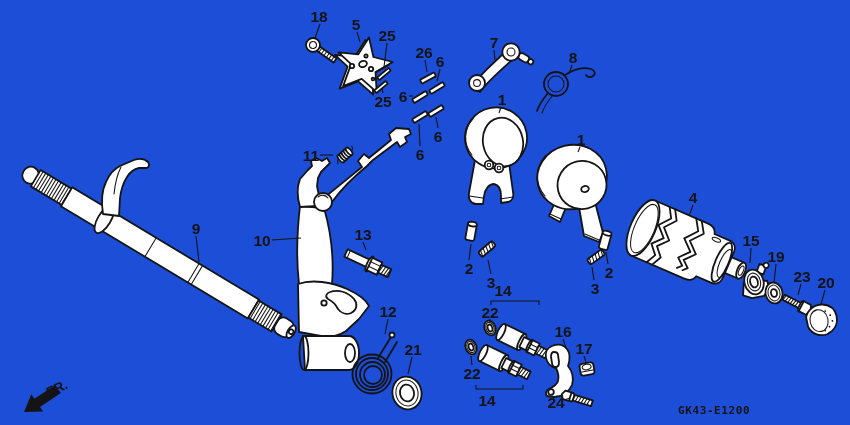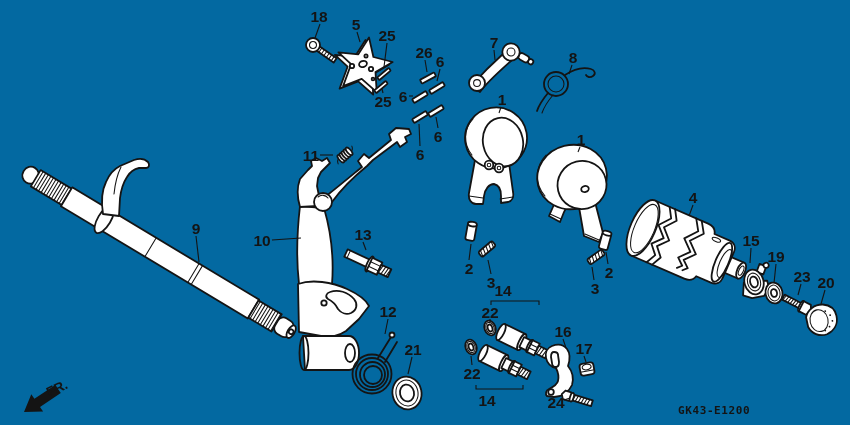--- a/index.html
+++ b/index.html
@@ -1,16 +1,16 @@
 <!DOCTYPE html>
 <html><head>
 <meta charset="utf-8">
 <style>
   html,body{margin:0;padding:0;background:#fff;}
-  .stage{width:850px;height:425px;background:#0369a1;position:relative;overflow:hidden;
+  .stage{width:850px;height:425px;background:#1d4ed8;position:relative;overflow:hidden;
          font-family:"Liberation Sans",sans-serif;}
   svg{display:block;}
   
   .art path,.art rect,.art ellipse,.art circle,.art polygon{
     fill:#ffffff;stroke:#141414;stroke-width:1.8;stroke-linejoin:round;stroke-linecap:round;}
   .art .ln{fill:none;}
   .art .thin{fill:none;stroke-width:1.05;}
   .art .dot{fill:#141414;stroke:none;}
   .leader{stroke:#141414;stroke-width:1.1;fill:none;}
   .callout{font:700 15.5px "Liberation Sans",sans-serif;fill:#141414;text-anchor:middle;}

